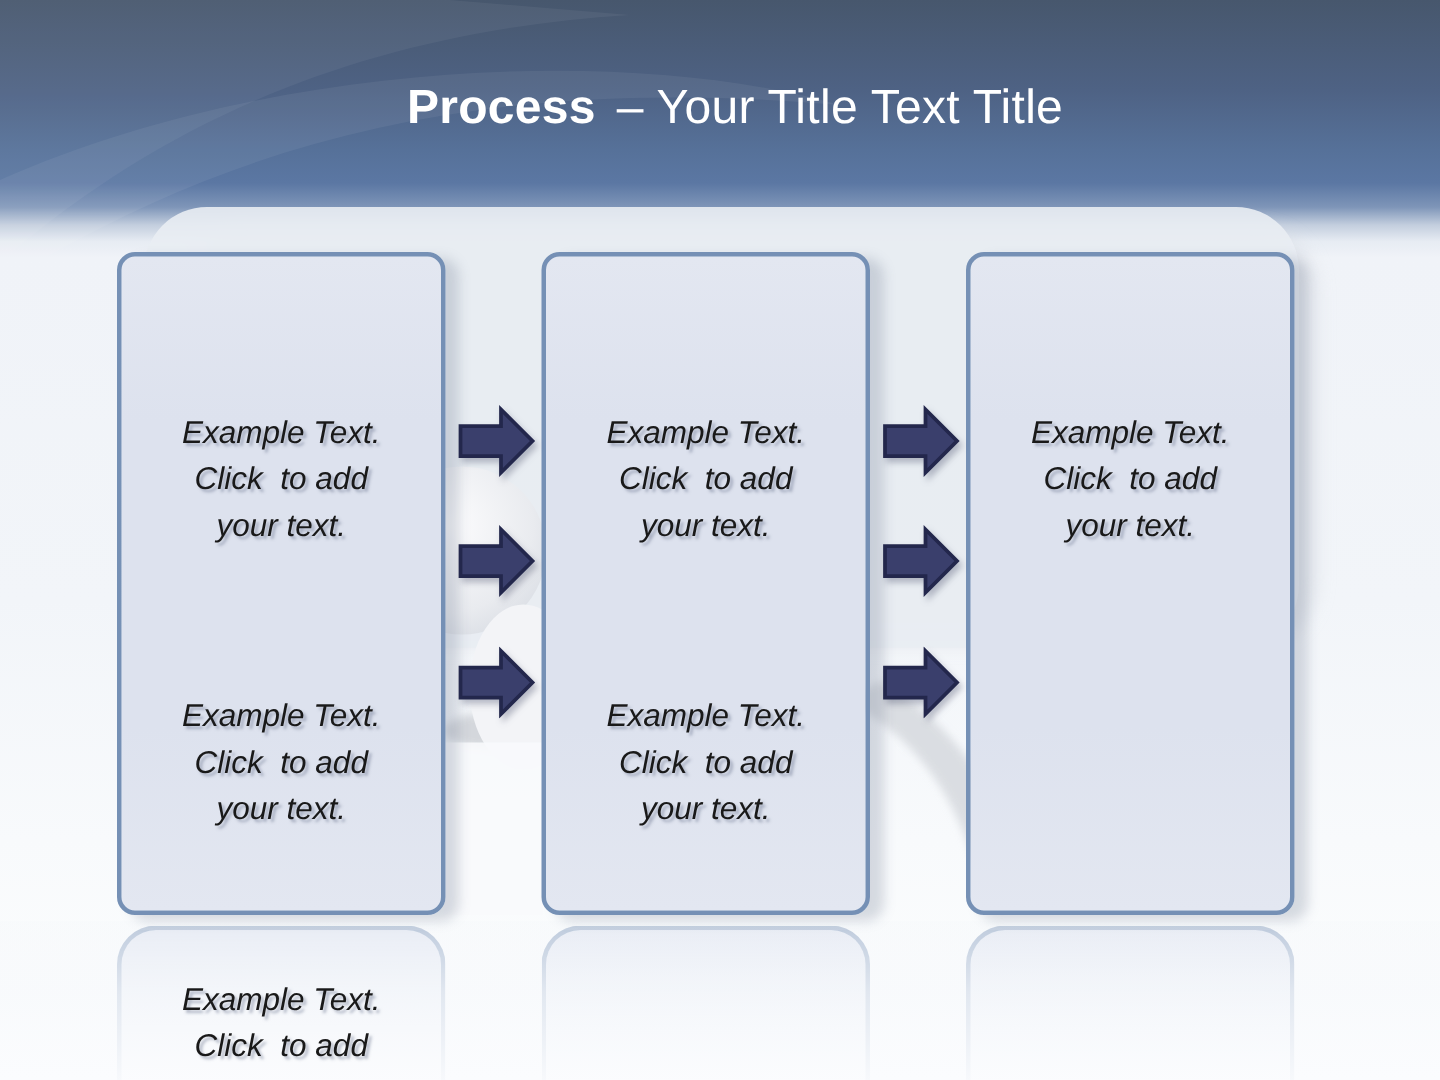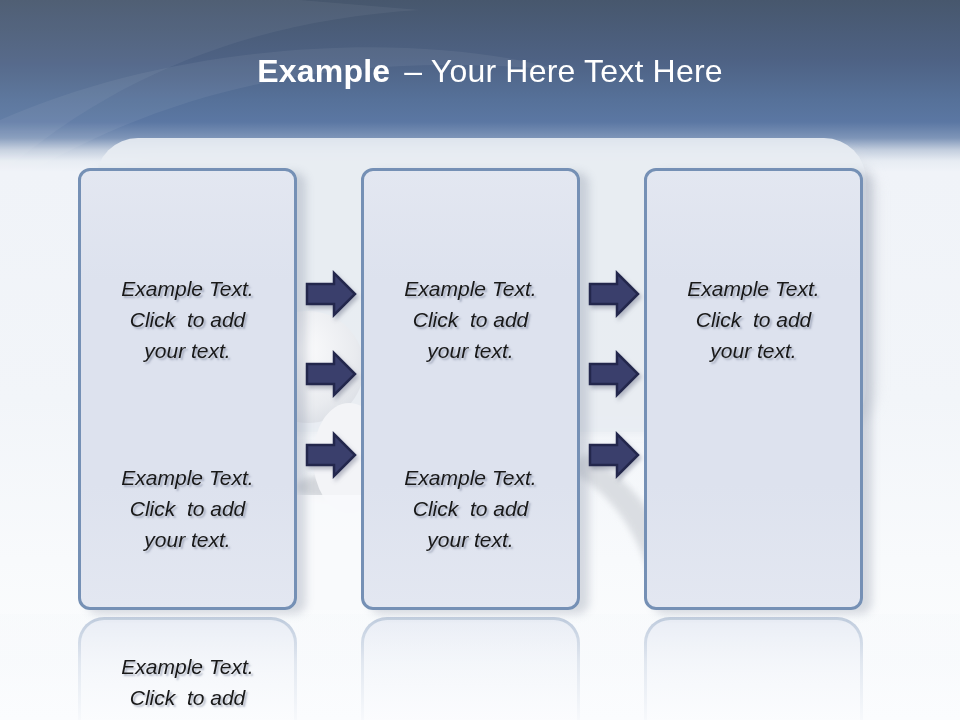--- a/index.html
+++ b/index.html
@@ -110,21 +110,21 @@
     <rect x="96" y="138" width="770" height="294" rx="42" fill="#e9edf3" opacity="0.9"></rect>
 
     <circle cx="308" cy="367" r="56" fill="url(#sg)"></circle>
     <ellipse cx="329" cy="487" rx="33" ry="12" fill="#cfd2d7" opacity="0.85" filter="url(#blur3)"></ellipse>
     <ellipse cx="349" cy="458" rx="36" ry="55" fill="#f3f4f7"></ellipse>
     <rect x="296" y="495" width="66" height="115" fill="#f8fafc" opacity="0.9"></rect>
     <path d="M563 468 C 600 484 633 520 649 574 L 673 556 C 653 505 619 472 586 454 Z" fill="#d6d9de" opacity="0.85" filter="url(#blur3)"></path>
   </svg>
 
   <div class="title">
-    <span class="bold">Example</span><span class="rest">– Your Here Text Here</span>
+    <span class="bold">Process</span><span class="rest">– Your Title Text Title</span>
   </div>
 
   <div class="box box1">
     <div class="box-content">
       <p>Example Text.
 Click  to add
 your text.</p>
       <p>Example Text.
 Click  to add
 your text.</p>

